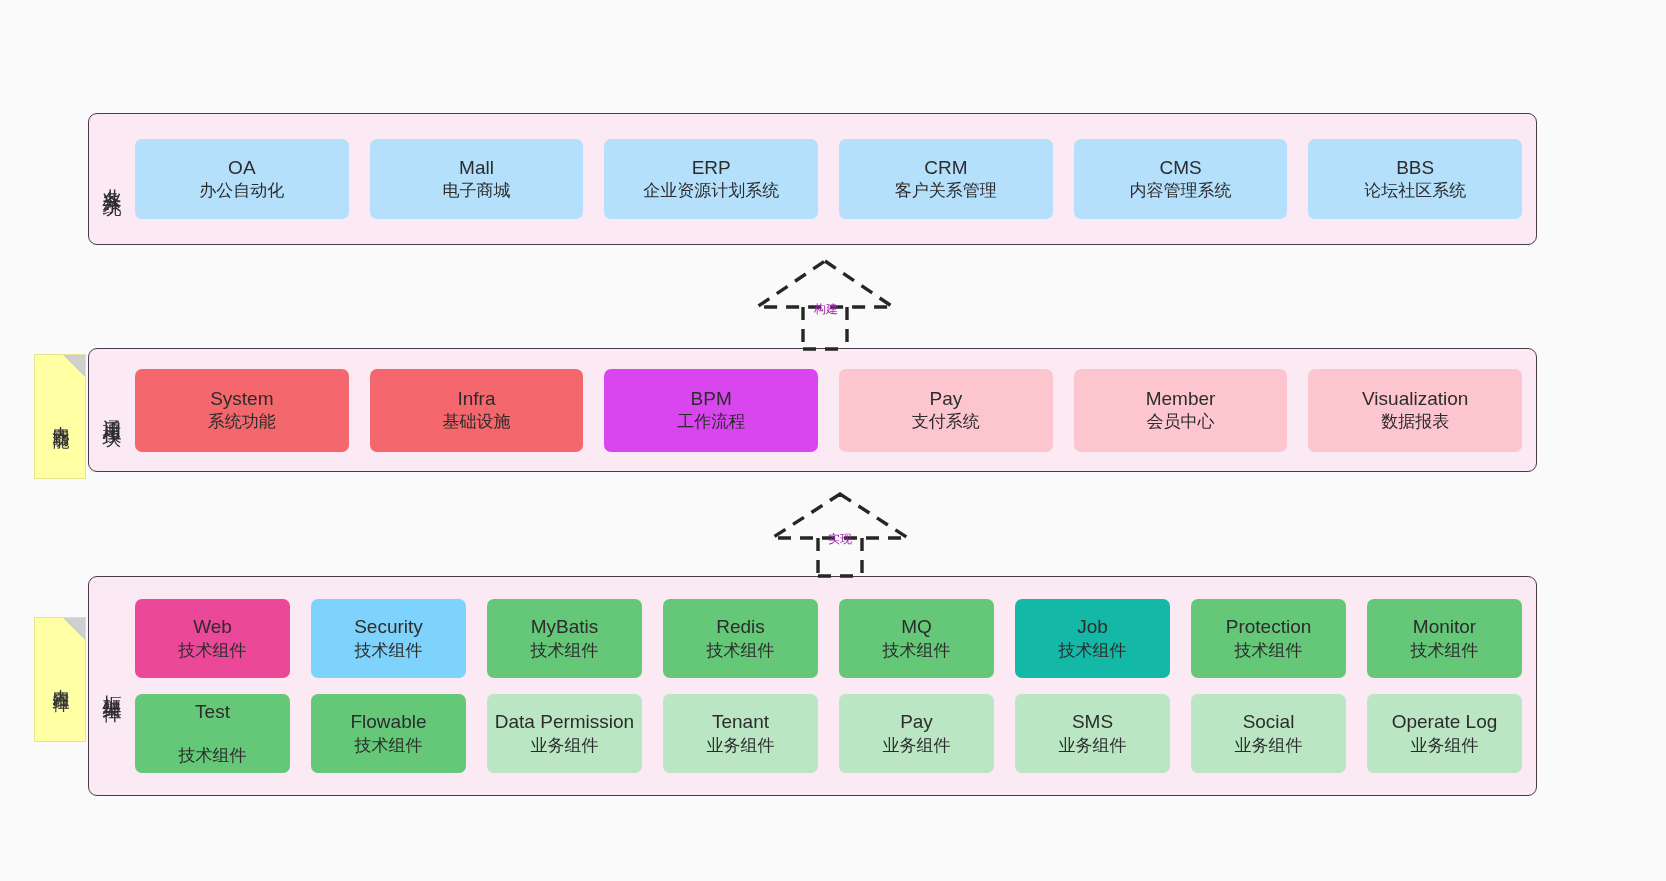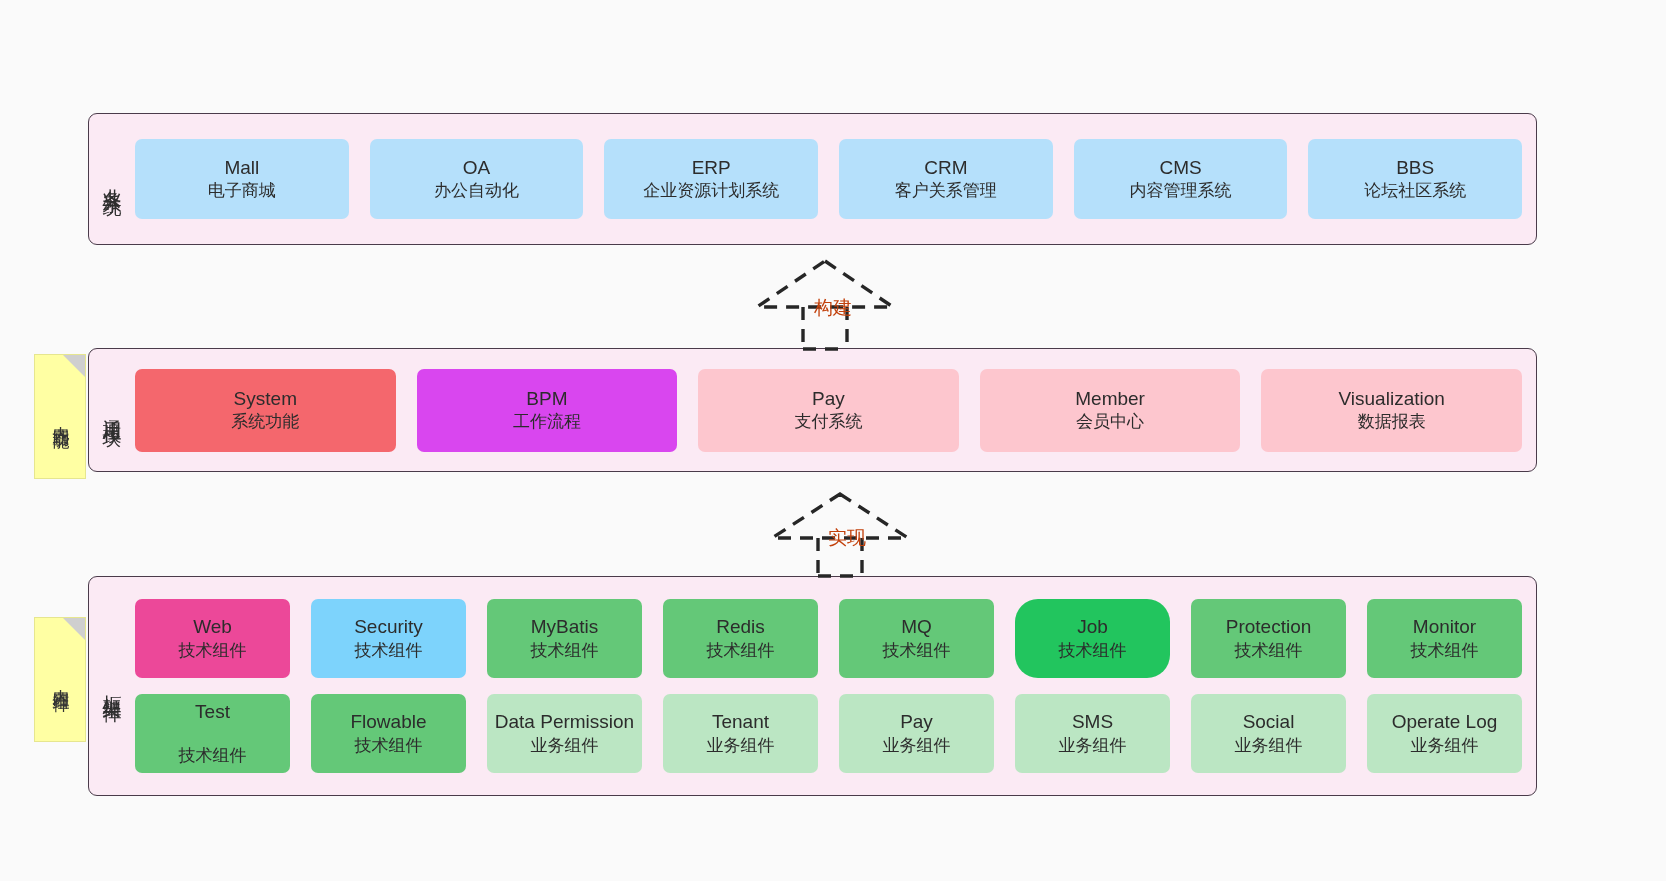--- a/index.html
+++ b/index.html
@@ -105,43 +105,44 @@
   .c-blue       { background: #b5e0fb; height: 80px; }
   .c-red        { background: #f4676d; height: 83px; }
   .c-pink       { background: #fdc6ce; height: 83px; }
   .c-green      { background: #64c878; height: 79px; }
   .c-lightgreen { background: #bbe6c3; height: 79px; }
 
   
   .arrow-svg { position: absolute; z-index: 4; overflow: visible; }
   .arrow-label {
     position: absolute;
-    font-size: 19px;
-    color: #c2410c;
+    font-size: 12px;
+    color: #a21caf;
     background: transparent;
     z-index: 6;
     white-space: nowrap;
+    margin-top: 6px;
   }
 </style>
 </head>
 <body>
 
 <div id="canvas">
 
   <div class="band" id="band-0" style="left:88px; top:113px; width:1449px; height:132px;">
     <div class="band-title">业务系统</div>
     <div class="band-body">
         <div class="band-row">
           <div class="card c-blue" style="background: rgb(181, 224, 251);">
+            <div class="c-name">OA</div>
+            <div class="c-sub">办公自动化</div>
+          </div>
+          <div class="card c-blue" style="background: rgb(181, 224, 251);">
             <div class="c-name">Mall</div>
             <div class="c-sub">电子商城</div>
-          </div>
-          <div class="card c-blue" style="background: rgb(181, 224, 251);">
-            <div class="c-name">OA</div>
-            <div class="c-sub">办公自动化</div>
           </div>
           <div class="card c-blue" style="background: rgb(181, 224, 251);">
             <div class="c-name">ERP</div>
             <div class="c-sub">企业资源计划系统</div>
           </div>
           <div class="card c-blue" style="background: rgb(181, 224, 251);">
             <div class="c-name">CRM</div>
             <div class="c-sub">客户关系管理</div>
           </div>
           <div class="card c-blue" style="background: rgb(181, 224, 251);">
@@ -170,20 +171,24 @@
   </div>
 
   <div class="band" id="band-1" style="left:88px; top:348px; width:1449px; height:124px;">
     <div class="band-title">通用模块</div>
     <div class="band-body">
         <div class="band-row">
           <div class="card c-red" style="background: rgb(244, 103, 109);">
             <div class="c-name">System</div>
             <div class="c-sub">系统功能</div>
           </div>
+          <div class="card c-red" style="background: rgb(244, 103, 109);">
+            <div class="c-name">Infra</div>
+            <div class="c-sub">基础设施</div>
+          </div>
           <div class="card c-pink" style="background: #d946ef;">
             <div class="c-name">BPM</div>
             <div class="c-sub">工作流程</div>
           </div>
           <div class="card c-pink" style="background: rgb(253, 198, 206);">
             <div class="c-name">Pay</div>
             <div class="c-sub">支付系统</div>
           </div>
           <div class="card c-pink" style="background: rgb(253, 198, 206);">
             <div class="c-name">Member</div>
@@ -227,21 +232,21 @@
             <div class="c-sub">技术组件</div>
           </div>
           <div class="card c-green" style="background: rgb(100, 200, 120);">
             <div class="c-name">Redis</div>
             <div class="c-sub">技术组件</div>
           </div>
           <div class="card c-green" style="background: rgb(100, 200, 120);">
             <div class="c-name">MQ</div>
             <div class="c-sub">技术组件</div>
           </div>
-          <div class="card c-green" style="background: #22c55e; border-radius: 23px;">
+          <div class="card c-green" style="background: #14b8a6;">
             <div class="c-name">Job</div>
             <div class="c-sub">技术组件</div>
           </div>
           <div class="card c-green" style="background: rgb(100, 200, 120);">
             <div class="c-name">Protection</div>
             <div class="c-sub">技术组件</div>
           </div>
           <div class="card c-green" style="background: rgb(100, 200, 120);">
             <div class="c-name">Monitor</div>
             <div class="c-sub">技术组件</div>

